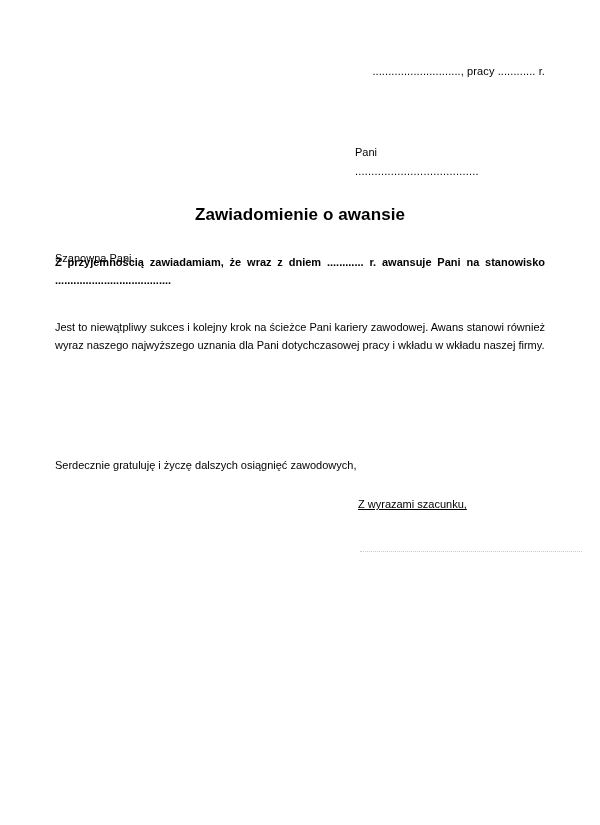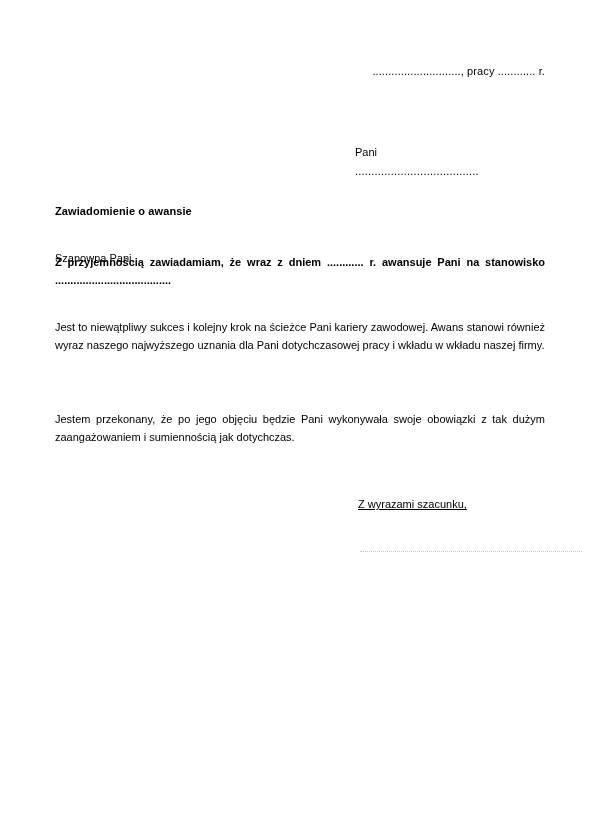--- a/index.html
+++ b/index.html
@@ -53,22 +53,22 @@
     display: block;
     letter-spacing: 0.2px;
   }
 
   
   .doc-title {
     position: absolute;
     top: 205px;
     left: 0;
     width: 490px;
-    text-align: left;
-    font-size: 11px;
+    text-align: center;
+    font-size: 17px;
     font-weight: bold;
     letter-spacing: 0.1px;
   }
 
   
   .salutation {
     position: absolute;
     top: 252px;
     left: 0;
     font-size: 11px;
@@ -124,21 +124,21 @@
 
     <div class="doc-title">Zawiadomienie o awansie</div>
 
     <div class="salutation">Szanowna Pani,</div>
 
     <div class="para p1">Z przyjemnością zawiadamiam, że wraz z dniem ............ r. awansuje Pani na stanowisko ......................................</div>
 
     <div class="para p2">Jest to niewątpliwy sukces i kolejny krok na ścieżce Pani kariery zawodowej. Awans stanowi również wyraz naszego najwyższego uznania dla Pani dotychczasowej pracy i wkładu w wkładu naszej firmy.</div>
 
 
-    <div class="para p4">Jestem przekonany, że po jego objęciu będzie Pani wykonywała swoje obowiązki z tak dużym zaangażowaniem i sumiennością jak dotychczas.</div>
 
+    <div class="para p5">Serdecznie gratuluję i życzę dalszych osiągnięć zawodowych,</div>
 
     <div class="closing">Z wyrazami szacunku,</div>
 
     <div class="signature-line"></div>
 
   </div>
 </div>
 
 </body></html>

